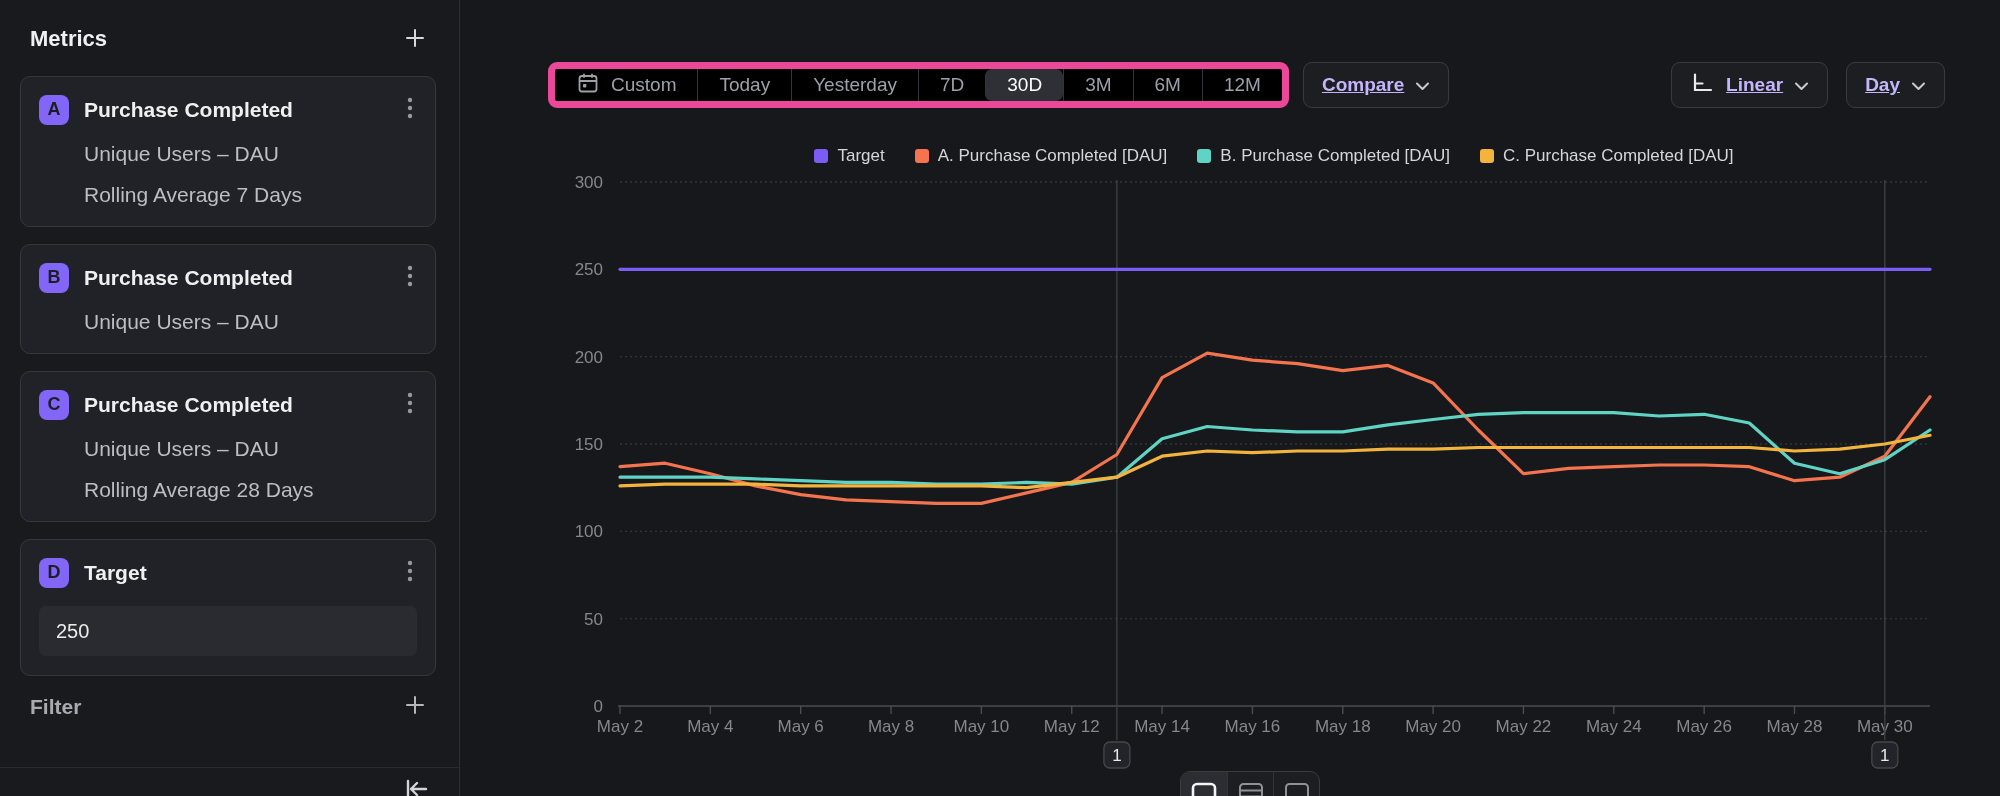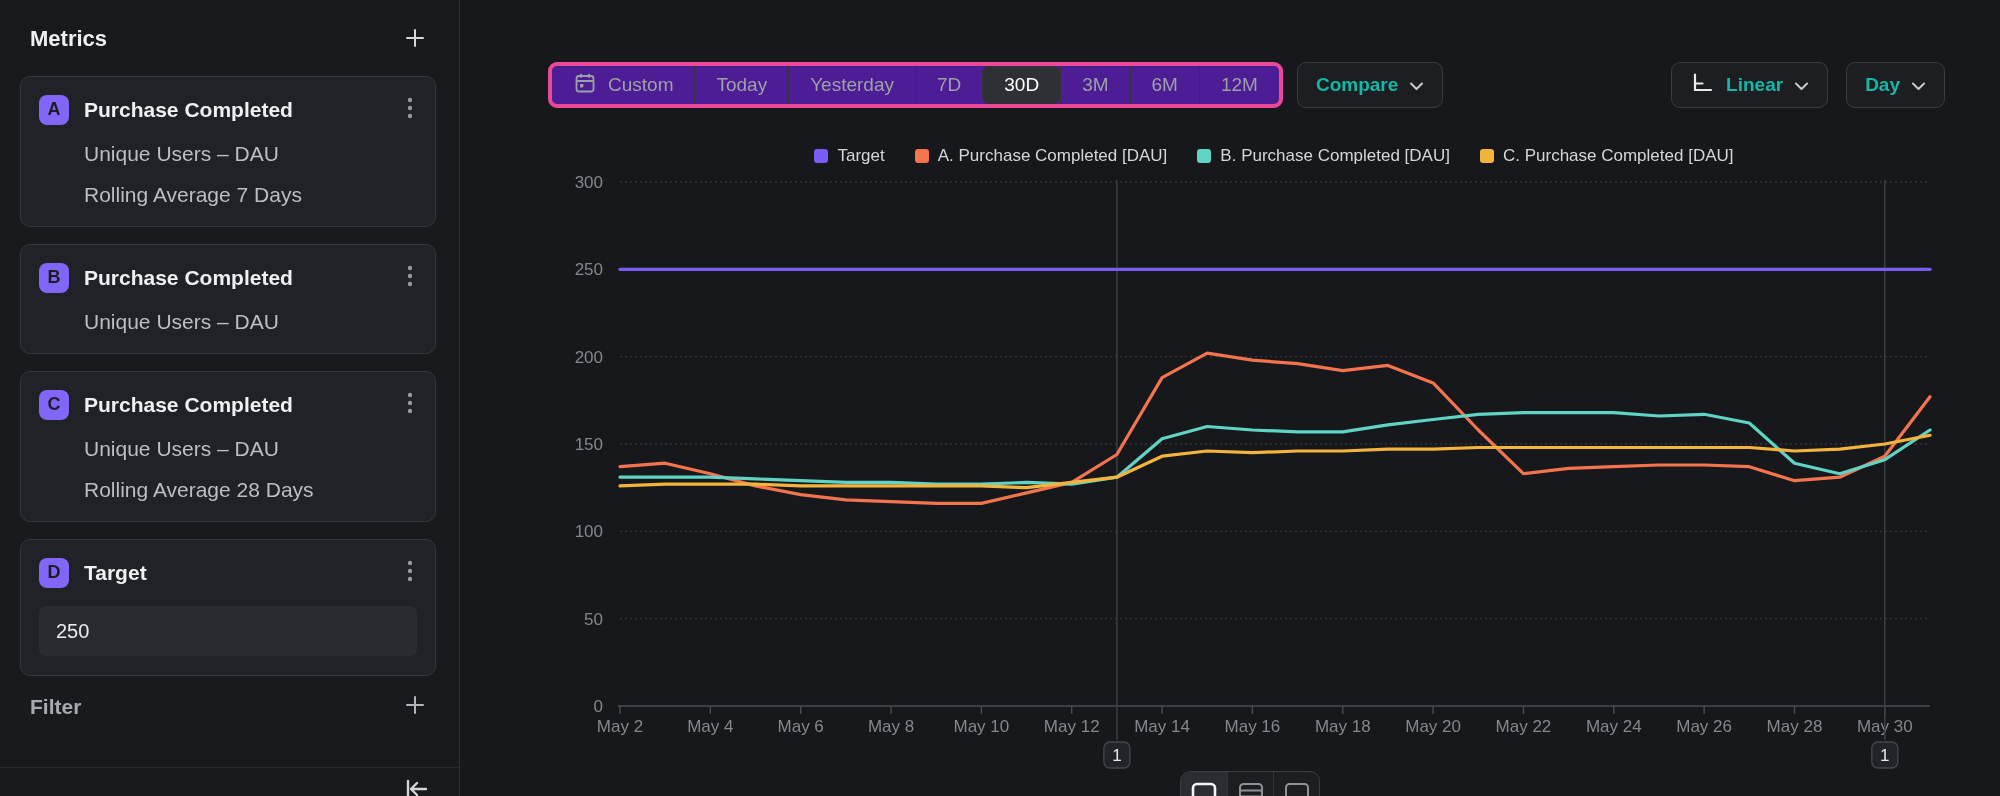--- a/index.html
+++ b/index.html
@@ -25,30 +25,30 @@
                 border-radius:7px;color:#eaebed;font-size:20px;padding:0 17px;outline:none;
                 font-family:"Liberation Sans",sans-serif;}
   .filter-row{display:flex;align-items:center;justify-content:space-between;margin:18px 10px 0 10px;}
   .filter-title{font-size:21px;font-weight:600;color:#a8aab0;}
   .sb-divider{position:absolute;left:0;right:0;top:767px;border-top:1px solid #2a2b30;}
   .collapse-btn{position:absolute;right:24px;top:776px;background:none;border:none;cursor:pointer;
                 color:#d2d4d7;display:flex;}
 
   
   .toolbar{position:absolute;left:548px;right:55px;top:62px;height:46px;display:flex;align-items:center;}
-  .range-group{display:flex;align-items:stretch;height:46px;border:4px solid #ec4899;border-radius:9px;
-               background:#4c1d95;overflow:hidden;}
+  .range-group{display:flex;align-items:stretch;height:46px;border:7px solid #ec4899;border-radius:9px;
+               background:#000000;overflow:hidden;}
   .range-btn{display:flex;align-items:center;gap:11px;padding:0 21px;font-size:19px;color:#9da0a6;
              background:none;border:none;border-left:1px solid #33343a;cursor:pointer;
              font-family:"Liberation Sans",sans-serif;}
   .range-btn:first-child{border-left:none;}
   .range-btn.selected{background:#2e3036;color:#ffffff;font-weight:400;border-radius:7px;align-items:center;}
   .pill-btn{height:46px;border:1px solid #3a3b41;border-radius:9px;background:#1d1e22;cursor:pointer;
             display:flex;align-items:center;gap:11px;padding:0 18px;font-size:19px;font-weight:600;
-            color:#14b8a6;font-family:"Liberation Sans",sans-serif;}
+            color:#c4b5fd;font-family:"Liberation Sans",sans-serif;text-decoration:underline;}
   .compare{margin-left:14px;}
   .right-cluster{margin-left:auto;display:flex;gap:18px;}
 
   
   .legend{position:absolute;left:618px;top:146px;width:1312px;display:flex;justify-content:center;
           gap:30px;align-items:center;}
   .legend-item{display:flex;align-items:center;gap:9px;}
   .legend-swatch{width:14px;height:14px;border-radius:3px;}
   .legend-label{font-size:17px;color:#d4d6d9;}
 

